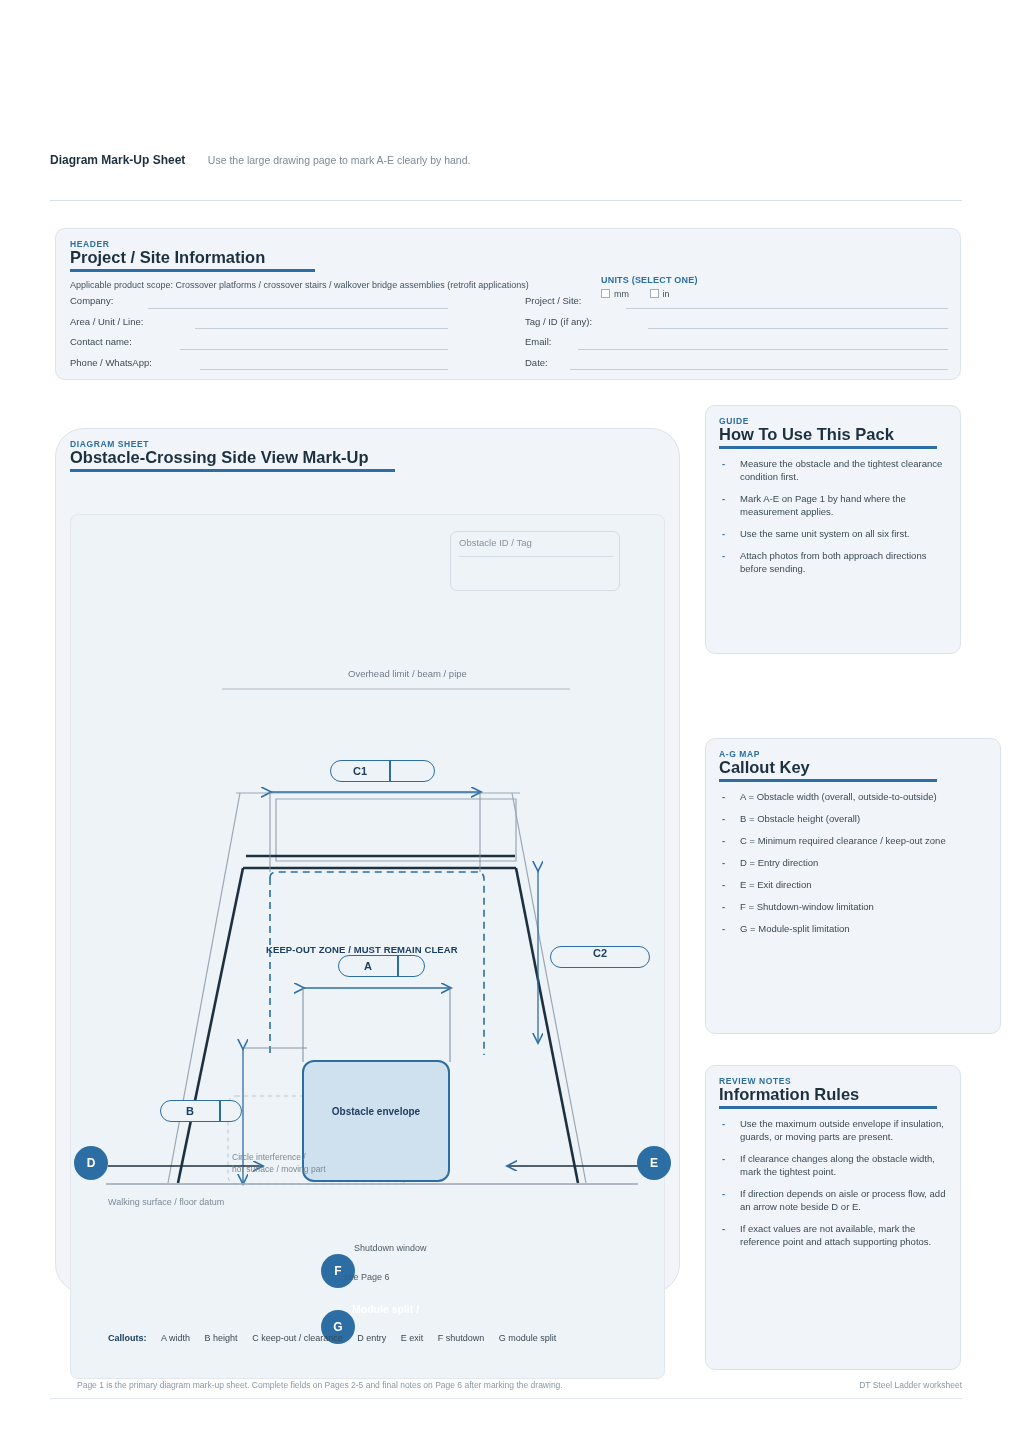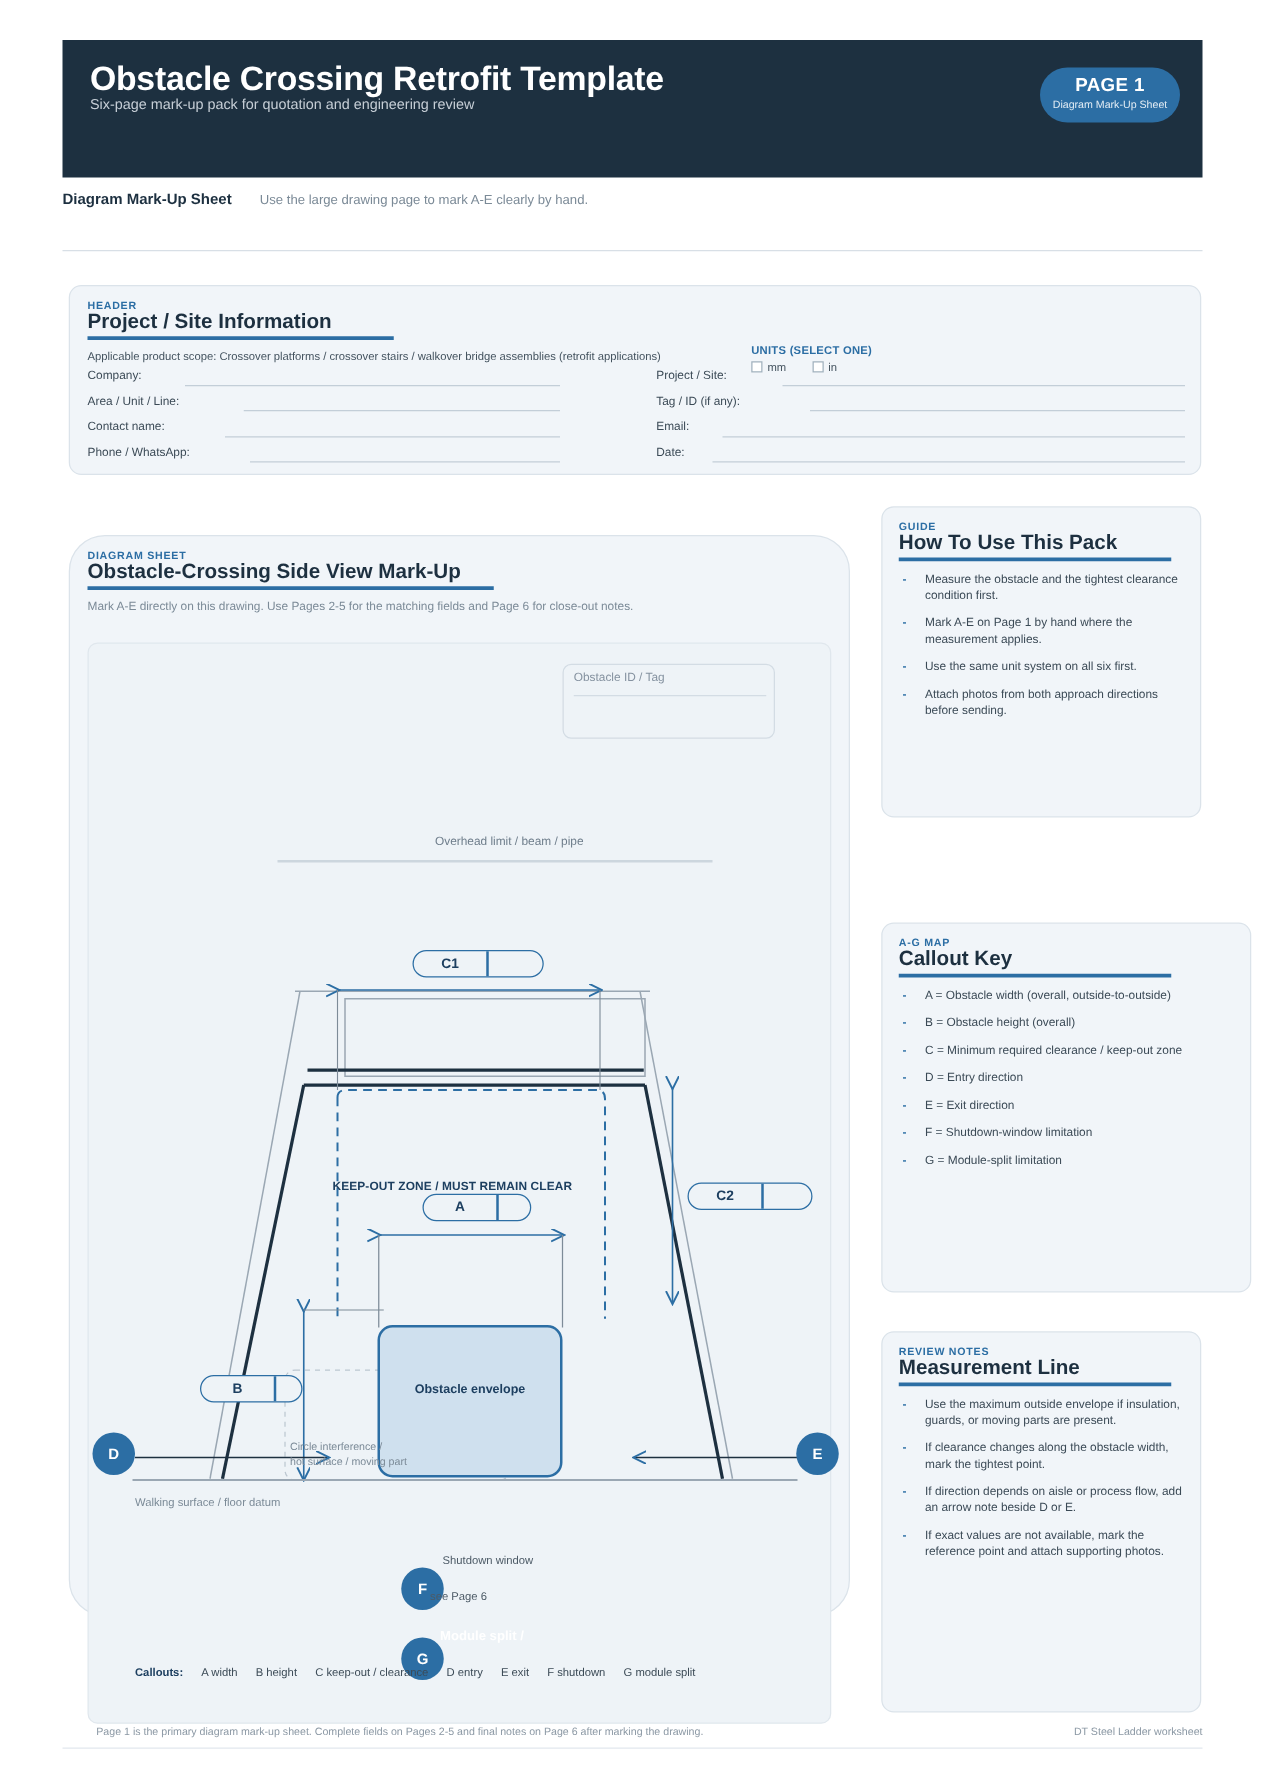--- a/index.html
+++ b/index.html
@@ -126,28 +126,20 @@
   .ms-lbl { position:absolute; left:352px; top:1303px; font-size:10.5px; font-weight:bold; color:#ffffff; }
   .callouts-row { position:absolute; left:108px; top:1333px; font-size:9px; color:#3b4a56; }
   .callouts-row b { color:#1d3f60; }
   .callouts-row span.c { margin-left:12px; }
 </style>
 </head>
 <body>
 
 <div class="page">
 
-  <div class="hdr">
-    <div class="hdr-title">Obstacle Crossing Retrofit Template</div>
-    <div class="hdr-sub">Six-page mark-up pack for quotation and engineering review</div>
-    <div class="page-badge">
-      <div class="pb-main">PAGE 1</div>
-      <div class="pb-sub">Diagram Mark-Up Sheet</div>
-    </div>
-  </div>
 
   <div class="sheet-row">
     <span class="s-title">Diagram Mark-Up Sheet</span>
     <span class="s-desc">Use the large drawing page to mark A-E clearly by hand.</span>
   </div>
   <div class="rule"></div>
 
   <div class="card" id="hdrcard">
     <div class="inner">
       <div class="eyebrow">HEADER</div>
@@ -188,21 +180,20 @@
         <span class="fline" style="left:500px;width:378px"></span>
       </div>
     </div>
   </div>
 
   <div class="card" id="diagcard">
     <div class="inner">
       <div class="eyebrow">DIAGRAM SHEET</div>
       <div class="card-h2">Obstacle-Crossing Side View Mark-Up</div>
       <div class="ul-bar"></div>
-      <div class="diag-note">Mark A-E directly on this drawing. Use Pages 2-5 for the matching fields and Page 6 for close-out notes.</div>
     </div>
     <div class="canvas"></div>
   </div>
 
   <svg style="position:absolute;left:0;top:0;width:1012px;height:1432px;pointer-events:none">
     <defs>
       <marker id="ar" markerWidth="9" markerHeight="9" refX="7" refY="4" orient="auto">
         <path d="M0,0 L8,4 L0,8" fill="none" stroke="#2c6ea4" stroke-width="1.2"></path>
       </marker>
       <marker id="arg" markerWidth="9" markerHeight="9" refX="7" refY="4" orient="auto">
@@ -263,21 +254,21 @@
   </div>
 
   <div class="ovh-lbl">Overhead limit / beam / pipe</div>
   <div class="ovh-line"></div>
 
   <div class="pill" style="left:330px;top:760px;width:105px;">
     <span class="k">C1</span>
     <span class="div"></span>
     <span class="v"></span>
   </div>
-  <div class="pill" style="left:550px;top:946px;width:100px;">
+  <div class="pill" style="left:550px;top:946px;width:100px;flex-direction:column;">
     <span class="k">C2</span>
     <span class="div"></span>
     <span class="v"></span>
   </div>
   <div class="pill" style="left:338px;top:955px;width:87px;">
     <span class="k">A</span>
     <span class="div"></span>
     <span class="v"></span>
   </div>
   <div class="pill" style="left:160px;top:1100px;width:82px;">
@@ -353,21 +344,21 @@
         <div class="bitem"><span class="dash">-</span><span>E = Exit direction</span></div>
         <div class="bitem"><span class="dash">-</span><span>F = Shutdown-window limitation</span></div>
         <div class="bitem"><span class="dash">-</span><span>G = Module-split limitation</span></div>
       </div>
     </div>
   </div>
 
   <div class="card sidecard" id="rulescard">
     <div class="inner">
       <div class="eyebrow">REVIEW NOTES</div>
-      <div class="card-h2">Measurement Line</div>
+      <div class="card-h2">Information Rules</div>
       <div class="ul-bar"></div>
       <div class="blist">
         <div class="bitem"><span class="dash">-</span><span>Use the maximum outside envelope if insulation, guards, or moving parts are present.</span></div>
         <div class="bitem"><span class="dash">-</span><span>If clearance changes along the obstacle width, mark the tightest point.</span></div>
         <div class="bitem"><span class="dash">-</span><span>If direction depends on aisle or process flow, add an arrow note beside D or E.</span></div>
         <div class="bitem"><span class="dash">-</span><span>If exact values are not available, mark the reference point and attach supporting photos.</span></div>
       </div>
     </div>
   </div>
 

